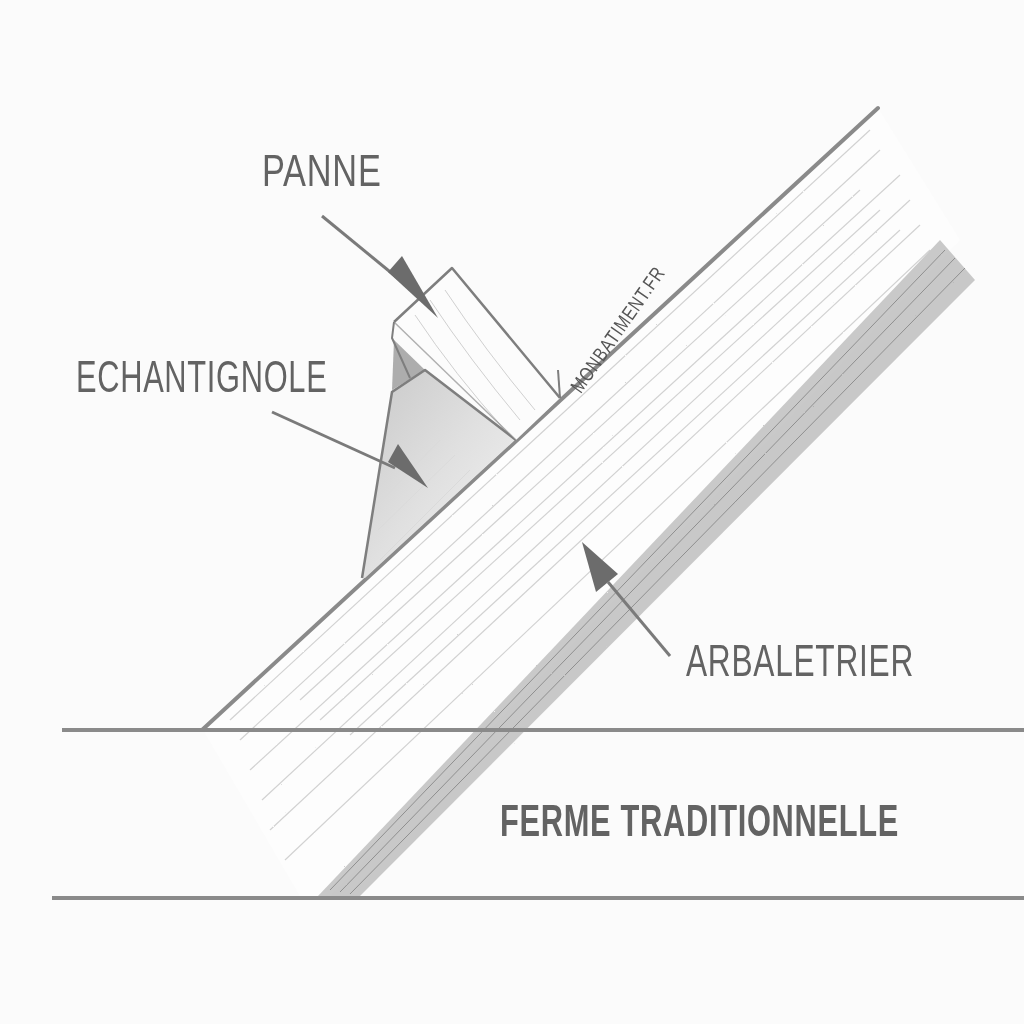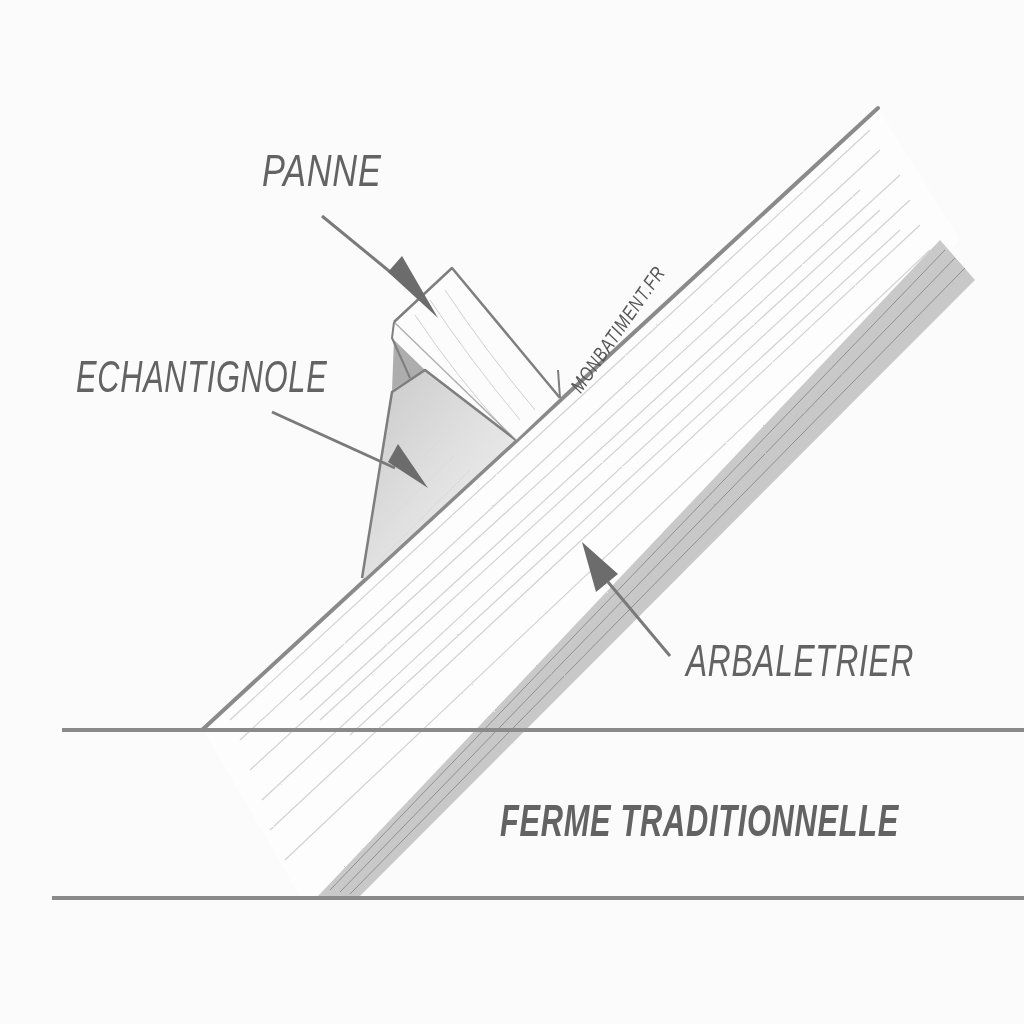--- a/index.html
+++ b/index.html
@@ -1,21 +1,21 @@
 <!DOCTYPE html>
 <html><head>
   <meta charset="utf-8">
   <style>
     html, body { margin: 0; padding: 0; }
     body {
       width: 1024px; height: 1024px; overflow: hidden;
       background: #fbfbfb;
       font-family: "Liberation Sans", sans-serif;
     }
-    .canvas { position: relative; width: 1024px; height: 1024px; font-style: italic; }
+    .canvas { position: relative; width: 1024px; height: 1024px; }
     svg.drawing { position: absolute; left: 0; top: 0; width: 1024px; height: 1024px; }
     .label {
       position: absolute;
       color: #636363;
       font-family: "Liberation Sans Narrow", "Liberation Sans", sans-serif;
       letter-spacing: 1px;
       white-space: nowrap;
       transform-origin: left top;
     }
     .lbl-panne { left: 262px; top: 146px; font-size: 44px; transform: scaleX(0.78); }

